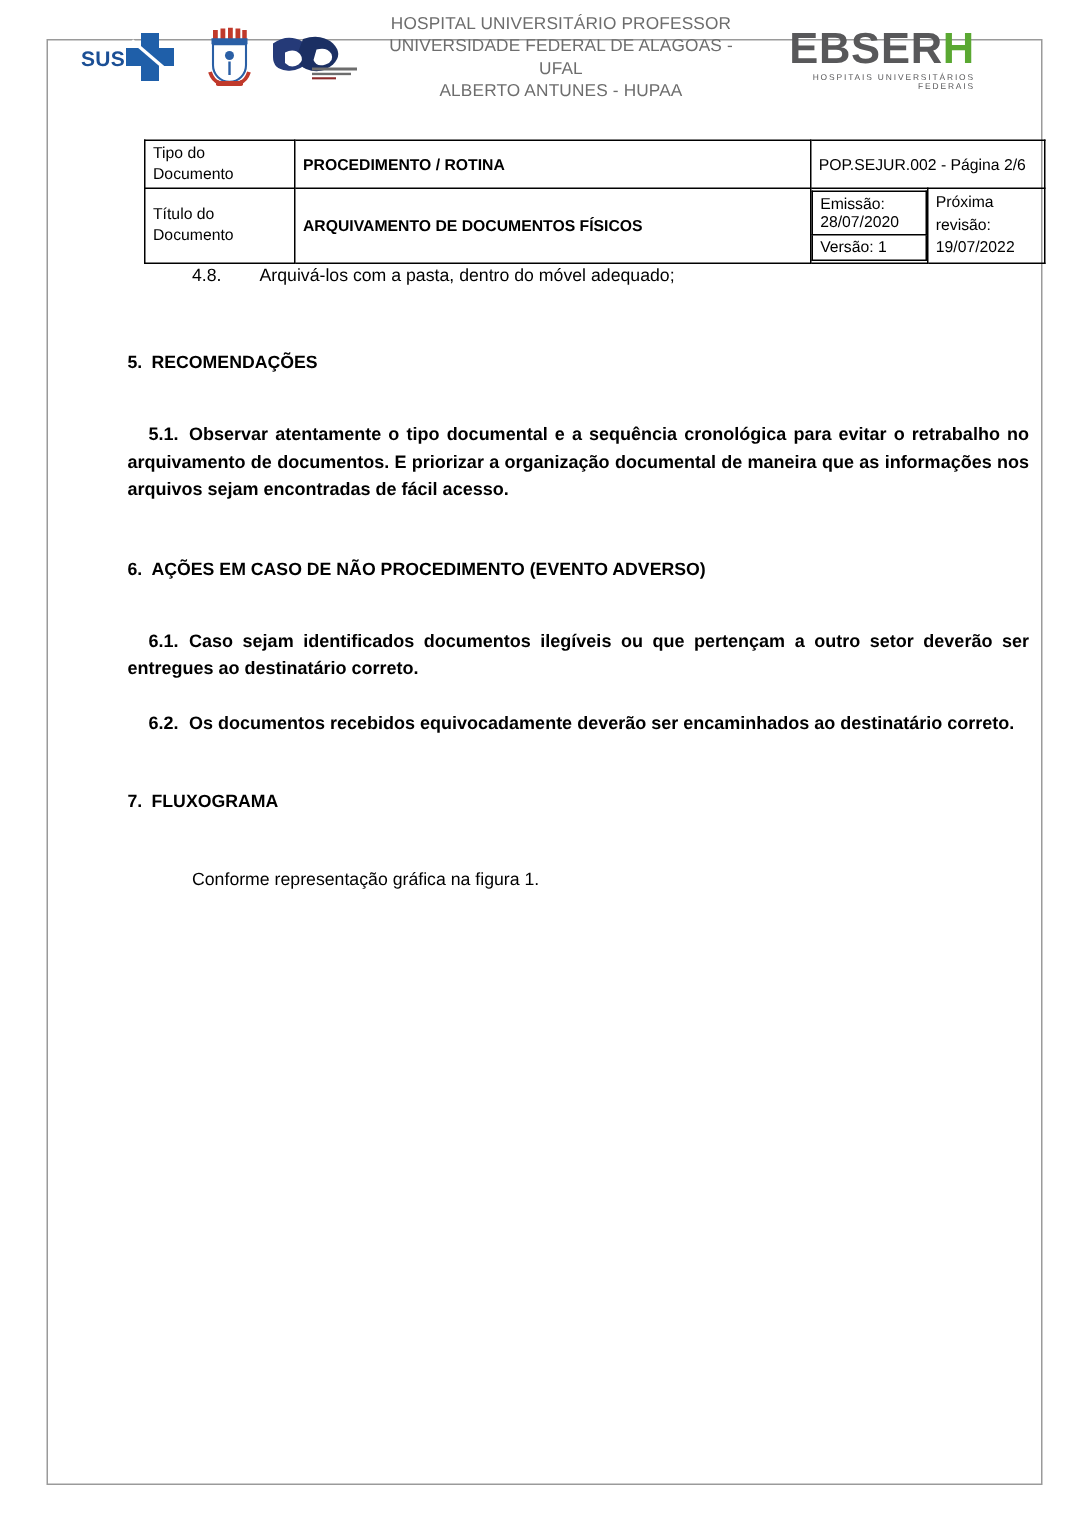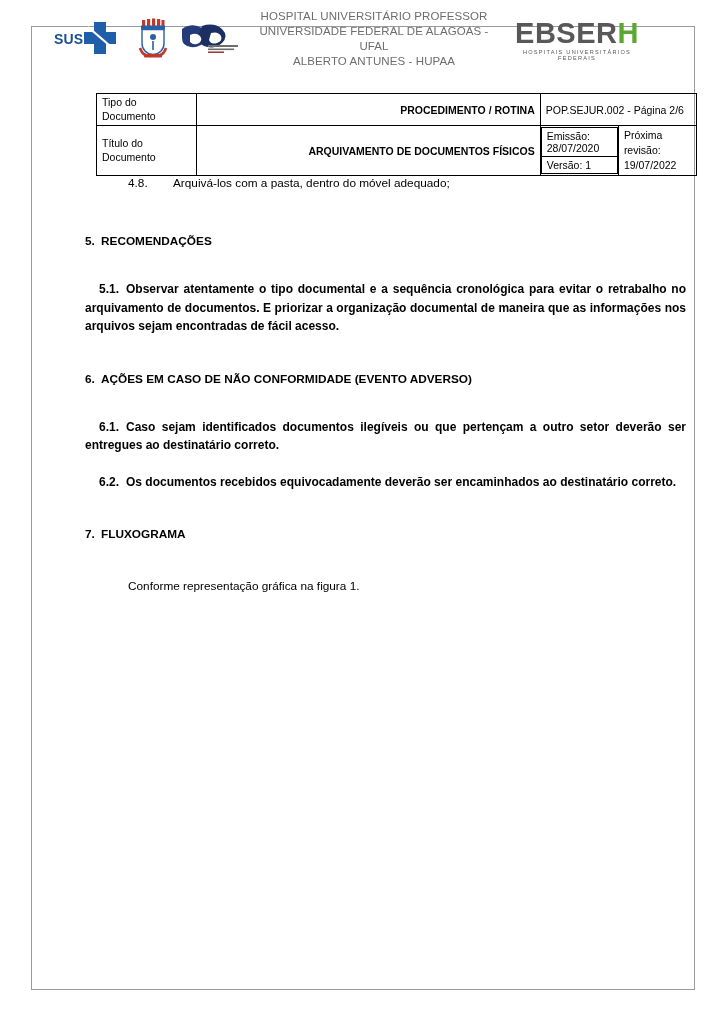--- a/index.html
+++ b/index.html
@@ -90,21 +90,21 @@
     font-size: 11.5px;
     line-height: 15px;
     font-family: "Liberation Sans", sans-serif;
     letter-spacing: 0.1px;
   }
 
   
   .ebserh-logo {
     flex: 0 0 auto;
     width: 150px;
-    text-align: center;
+    text-align: right;
     padding-right: 4px;
   }
   .ebserh-word {
     font-size: 29px;
     font-weight: bold;
     letter-spacing: 0.5px;
     line-height: 30px;
     font-family: "Liberation Sans", sans-serif;
   }
   .ebserh-dark { color: #58585a; }
@@ -128,21 +128,21 @@
   }
   #id-table td {
     border: 1px solid #000000;
     padding: 2px 5px;
     font-size: 10.5px;
     vertical-align: middle;
     font-family: "Liberation Sans", sans-serif;
     color: #000;
   }
   .c-label { width: 80px; line-height: 13.5px; }
-  .c-value { width: 275px; text-align: right; font-weight: bold; font-size: 11px; }
+  .c-value { width: 275px; text-align: left; font-weight: bold; font-size: 11px; }
   .c-code  { width: 125px; }
   .c-rev   { width: 121px; }
   .sub-tbl { width: 100%; border-collapse: collapse; table-layout: fixed; }
   .sub-tbl td { border: 0; padding: 0; }
   .nested-wrap { padding: 0 !important; }
   .nested-wrap table { width: 100%; border-collapse: collapse; }
   .nested-wrap table td {
     border: 0;
     border-bottom: 1px solid #000;
     padding: 2px 5px;
@@ -310,21 +310,21 @@
     <div class="sp-44"></div>
 
     <div class="section-heading"><span class="num">5.</span><span>RECOMENDAÇÕES</span></div>
 
     <div class="sp-32"></div>
 
     <div class="para indent-first"><span class="lead-num">5.1.</span><span>Observar atentamente o tipo documental e a sequência cronológica para evitar o retrabalho no arquivamento de documentos. E priorizar a organização documental de maneira que as informações nos arquivos sejam encontradas de fácil acesso.</span></div>
 
     <div class="sp-36"></div>
 
-    <div class="section-heading"><span class="num">6.</span><span>AÇÕES EM CASO DE NÃO CONFORMIDADE (EVENTO ADVERSO)</span></div>
+    <div class="section-heading"><span class="num">6.</span><span>AÇÕES EM CASO DE NÃO PROCEDIMENTO (EVENTO ADVERSO)</span></div>
 
     <div class="sp-32"></div>
 
     <div class="para indent-first"><span class="lead-num">6.1.</span><span>Caso sejam identificados documentos ilegíveis ou que pertençam a outro setor deverão ser entregues ao destinatário correto.</span></div>
 
     <div class="sp-18"></div>
 
     <div class="para indent-first"><span class="lead-num">6.2.</span><span>Os documentos recebidos equivocadamente deverão ser encaminhados ao destinatário correto.</span></div>
 
     <div class="sp-36"></div>

